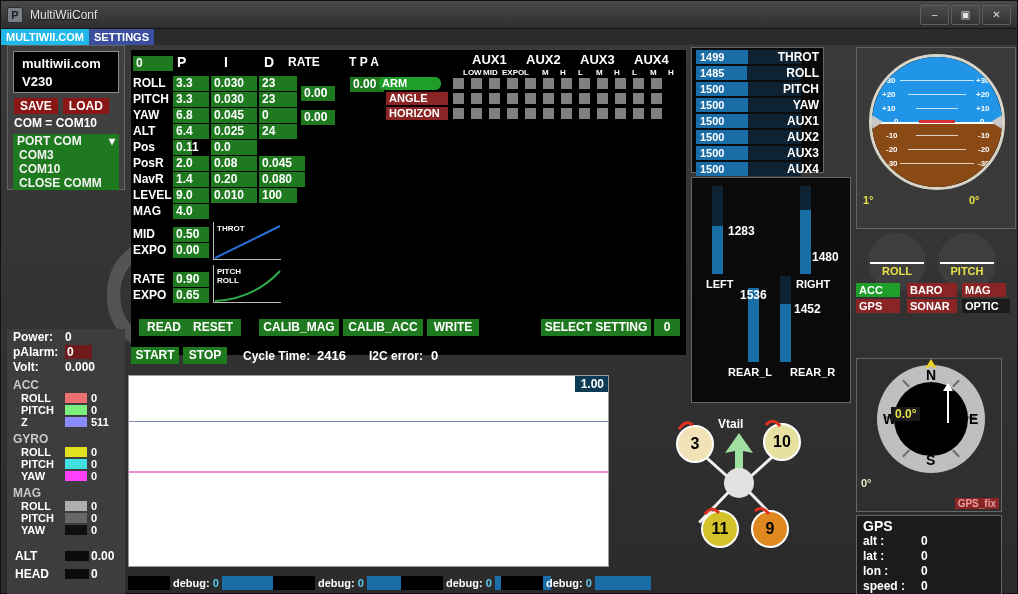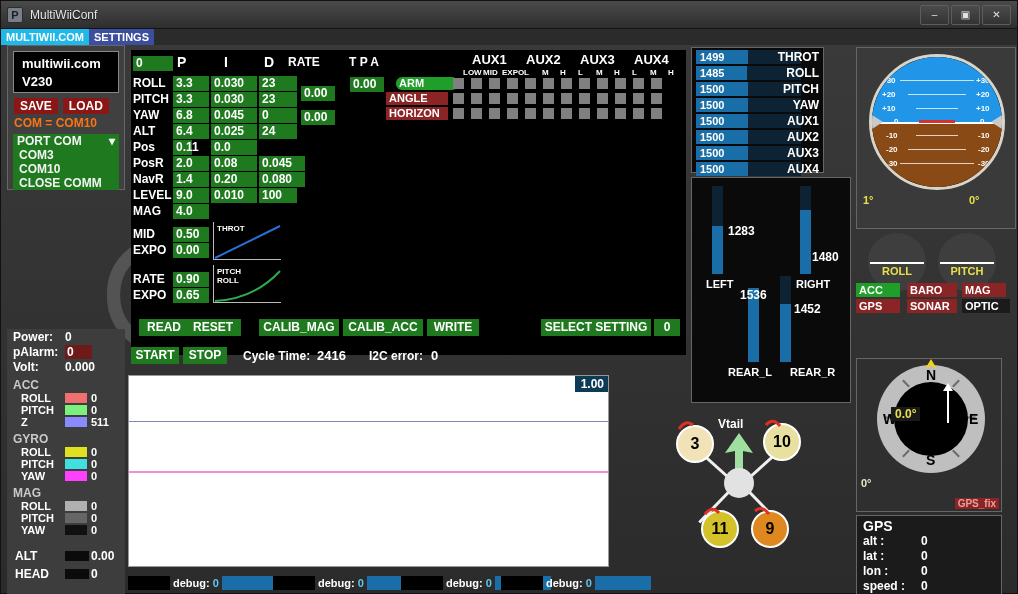--- a/index.html
+++ b/index.html
@@ -43,21 +43,21 @@
 
   
   #left-col { left: 6px; top: 0; width: 118px; height: 145px;
     background: #404040; border: 1px solid #666; }
   .ver-box { margin: 5px; height: 42px; background: #000;
     border: 1px solid #888; color: #fff; font-size: 13px;
     font-weight: bold; padding: 3px 0 0 8px; line-height: 18px; }
   .sl-row { display: flex; gap: 5px; margin: 0 0 2px 6px; }
   .btn-red { background: #8b1616; color: #fff; font-size: 12px;
     font-weight: bold; padding: 1px 6px; }
-  .com-eq { color: #f97316; font-size: 12px; font-weight: bold; margin-left: 6px; }
+  .com-eq { color: #ffffff; font-size: 12px; font-weight: bold; margin-left: 6px; }
   .portbox { margin: 4px 5px 0 5px; background: #1f7a1f; }
   .port-head { background: #1f7a1f; color: #f3f3f3; font-size: 12px;
     font-weight: bold; padding: 0 4px; display: flex; justify-content: space-between; }
   .port-opt { color: #f3f3f3; font-size: 12px; font-weight: bold; padding: 0 6px; }
 
   
   #pid-area { left: 130px; top: 5px; width: 555px; height: 305px;
     background: #000; border: none; }
   .lbl { position: absolute; color: #fff; font-size: 12px; font-weight: bold; }
   .cell { position: absolute; background: #1f7a1f; color: #fff;
@@ -355,21 +355,21 @@
         <div class="aux-label" style="left:393px;top:18px;font-size:8px;">L</div>
         <div class="aux-label" style="left:411px;top:18px;font-size:8px;">M</div>
         <div class="aux-label" style="left:429px;top:18px;font-size:8px;">H</div>
         <div class="aux-label" style="left:447px;top:18px;font-size:8px;">L</div>
         <div class="aux-label" style="left:465px;top:18px;font-size:8px;">M</div>
         <div class="aux-label" style="left:483px;top:18px;font-size:8px;">H</div>
         <div class="aux-label" style="left:501px;top:18px;font-size:8px;">L</div>
         <div class="aux-label" style="left:519px;top:18px;font-size:8px;">M</div>
         <div class="aux-label" style="left:537px;top:18px;font-size:8px;">H</div>
 
-        <div class="mode-btn mode-arm" style="left:265px;top:27px;border-radius:6px;">ARM</div>
+        <div class="mode-btn mode-arm" style="left:248px;top:27px;border-radius:6px;">ARM</div>
         <div class="mode-btn mode-red" style="left:255px;top:42px;">ANGLE</div>
         <div class="mode-btn mode-red" style="left:255px;top:57px;">HORIZON</div>
 
         <div class="aux-chk" style="left:322px;top:28px;"></div>
         <div class="aux-chk" style="left:340px;top:28px;"></div>
         <div class="aux-chk" style="left:358px;top:28px;"></div>
         <div class="aux-chk" style="left:376px;top:28px;"></div>
         <div class="aux-chk" style="left:394px;top:28px;"></div>
         <div class="aux-chk" style="left:412px;top:28px;"></div>
         <div class="aux-chk" style="left:430px;top:28px;"></div>

